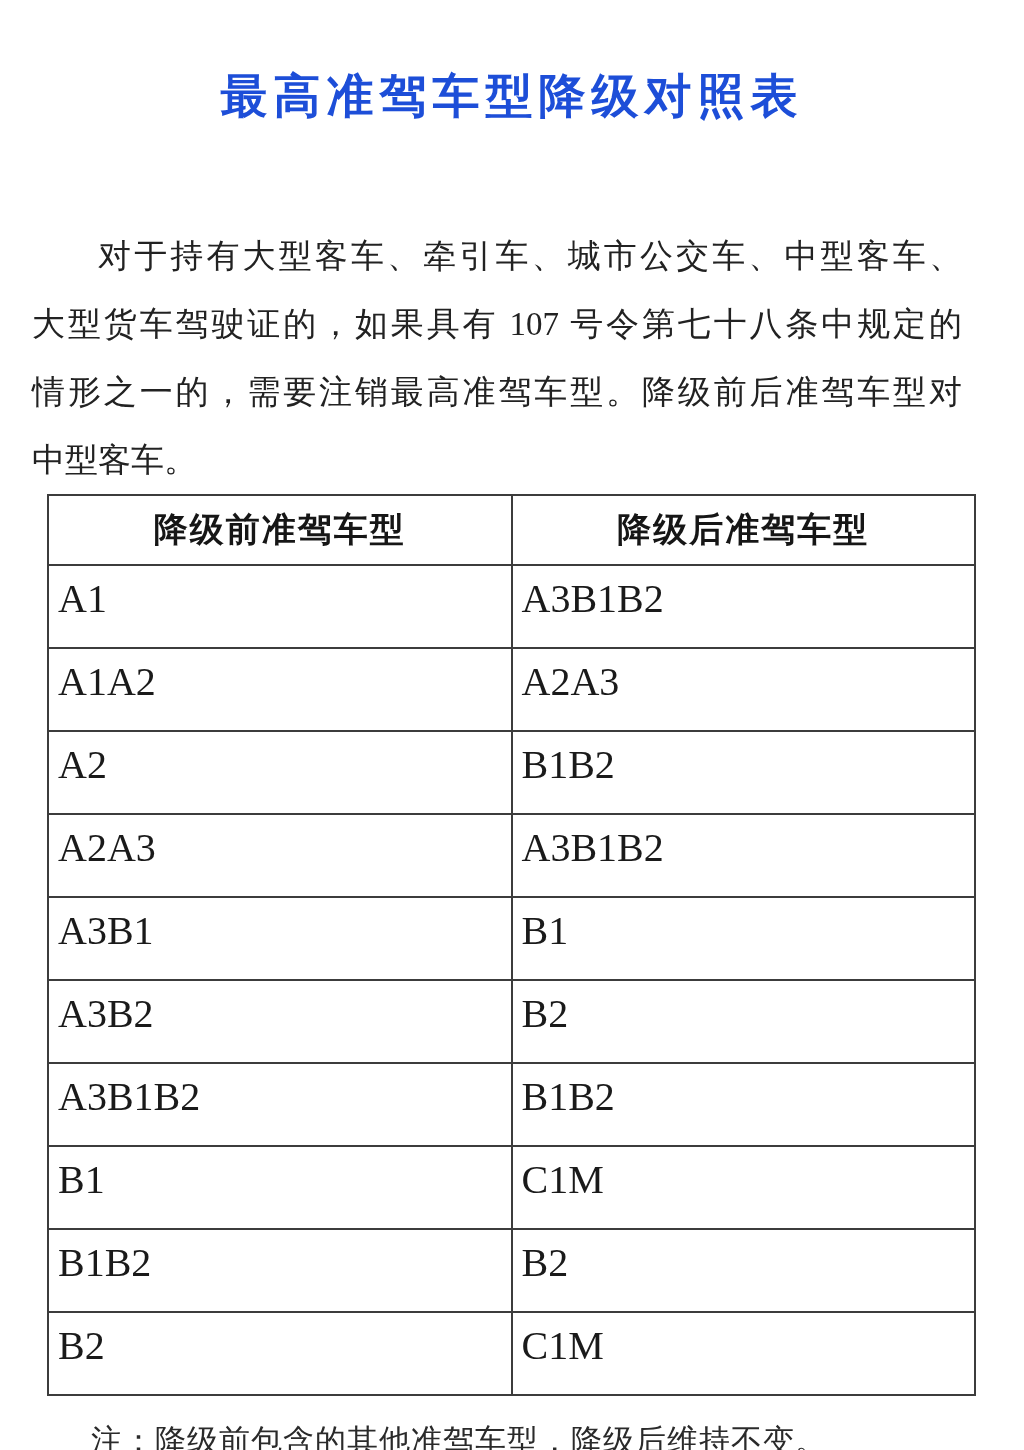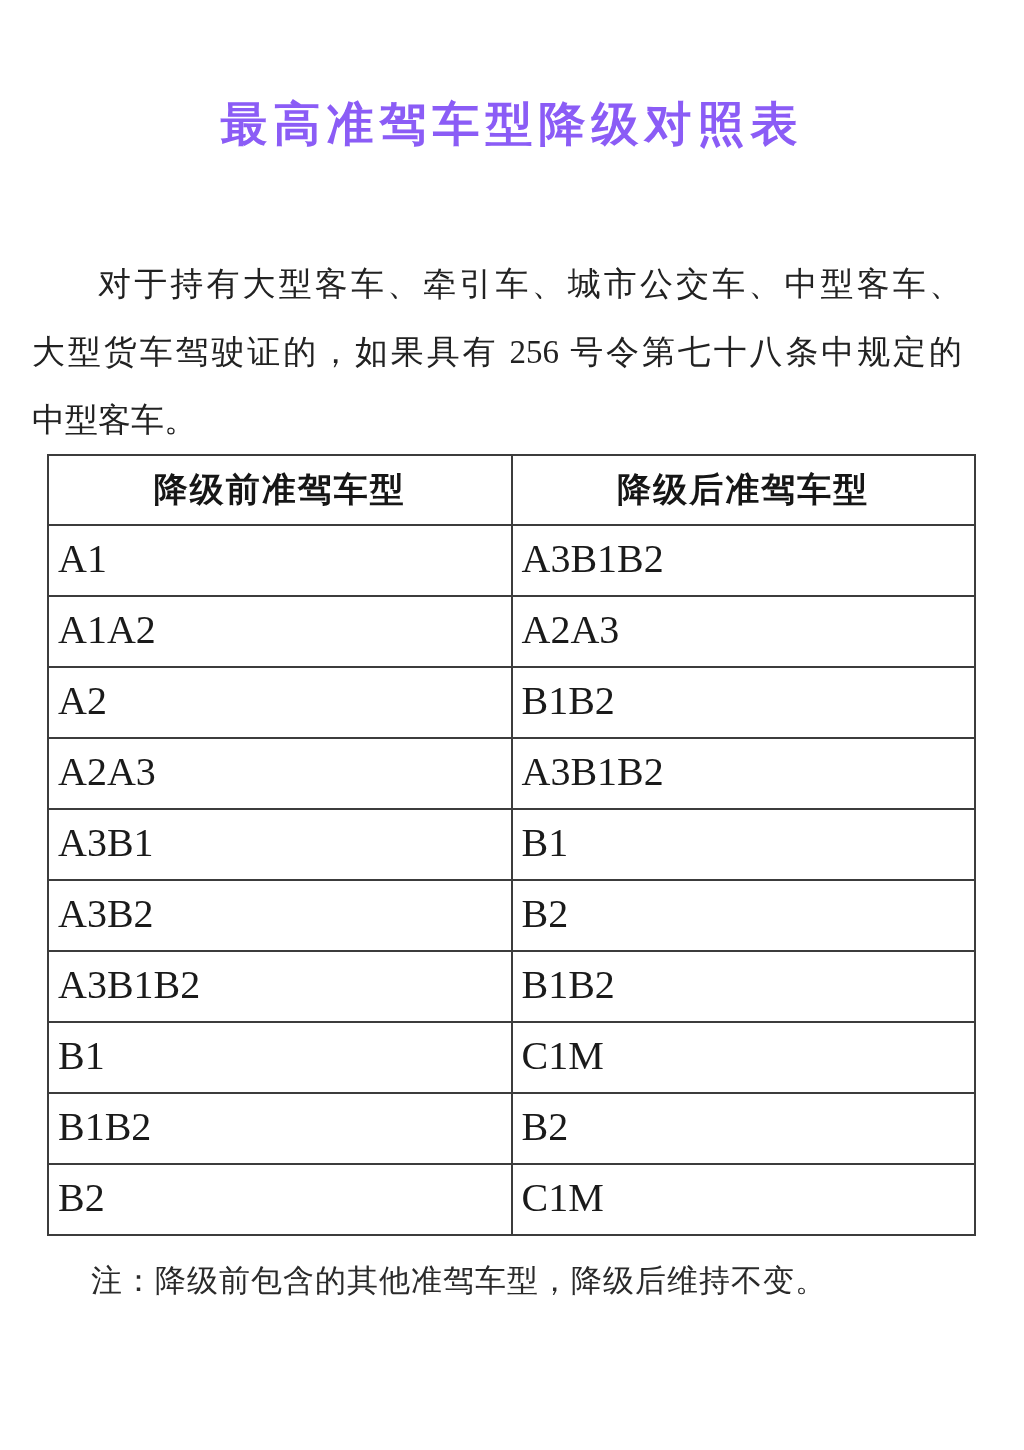--- a/index.html
+++ b/index.html
@@ -11,27 +11,27 @@
     position: relative;
     width: 1024px;
     height: 1450px;
     background: #ffffff;
     color: #1c1c1c;
     font-family: "Liberation Serif", "DejaVu Serif", serif;
     overflow: hidden;
   }
   .doc-title {
     margin: 0;
-    padding-top: 96px;
+    padding-top: 68px;
     text-align: center;
     font-size: 47px;
     line-height: 1.2;
     font-weight: bold;
     letter-spacing: 6px;
-    color: #8b5cf6;
+    color: #1d4ed8;
   }
   .intro {
     margin: 98px 62px 0 32px;
     font-size: 33px;
     color: #222222;
   }
   .intro .line {
     line-height: 68px;
     height: 68px;
     text-align: justify;
@@ -63,21 +63,21 @@
     font-size: 34px;
     font-weight: bold;
     text-align: center;
     letter-spacing: 2px;
     color: #161616;
   }
   table.downgrade td {
     height: 65px;
     font-size: 40px;
     text-align: left;
-    padding: 0 0 4px 9px;
+    padding: 0 0 16px 9px;
     color: #1a1a1a;
   }
   td.col-before { width: 463px; }
   td.col-after  { width: 462px; }
   .footnote {
     margin: 24px 62px 0 91px;
     font-size: 31px;
     line-height: 42px;
     color: #2a2a2a;
     letter-spacing: 1px;
@@ -85,21 +85,22 @@
 </style>
 </head>
 <body>
 
 <div class="page">
 
   <h1 class="doc-title">最高准驾车型降级对照表</h1>
 
   <div class="intro">
     <div class="line first">对于持有大型客车、牵引车、城市公交车、中型客车、</div>
-    <div class="line">大型货车驾驶证的，如果具有 256 号令第七十八条中规定的</div>
+    <div class="line">大型货车驾驶证的，如果具有 107 号令第七十八条中规定的</div>
+    <div class="line">情形之一的，需要注销最高准驾车型。降级前后准驾车型对</div>
     <div class="line last">中型客车。</div>
   </div>
 
   <table class="downgrade">
     <thead>
       <tr>
         <th>降级前准驾车型</th>
         <th>降级后准驾车型</th>
       </tr>
     </thead>

